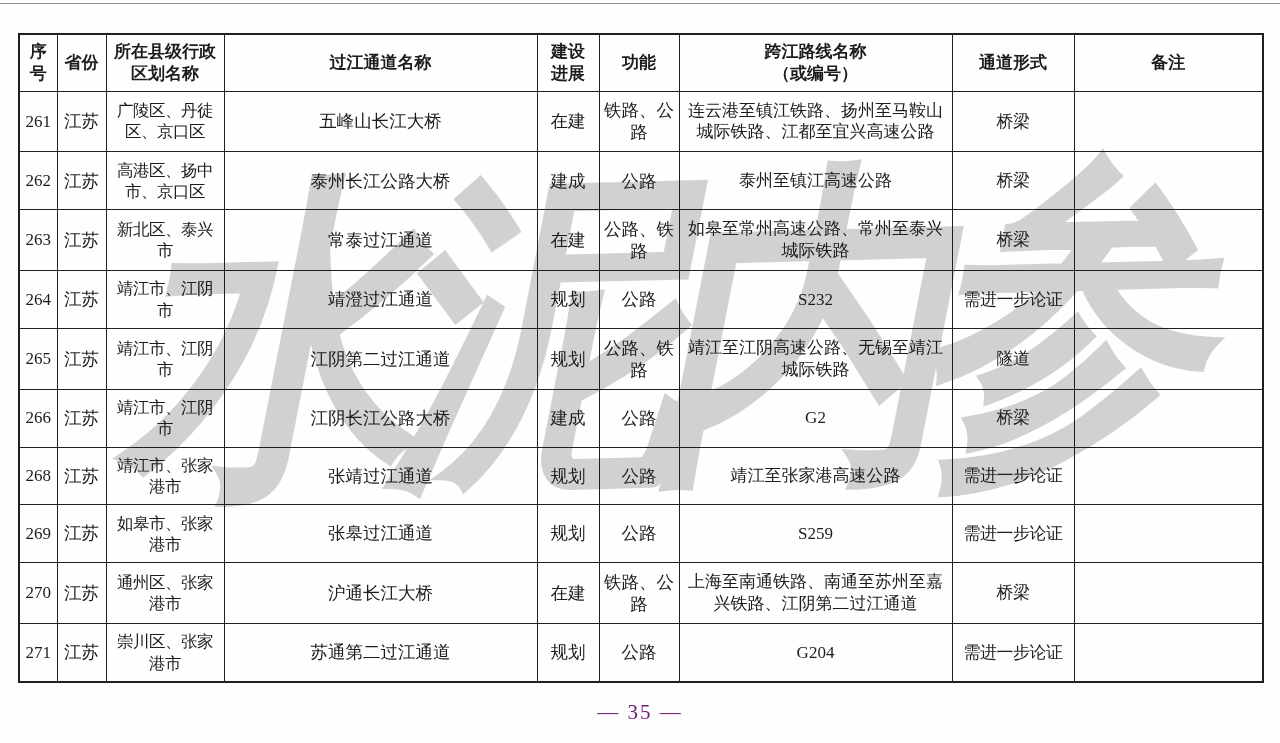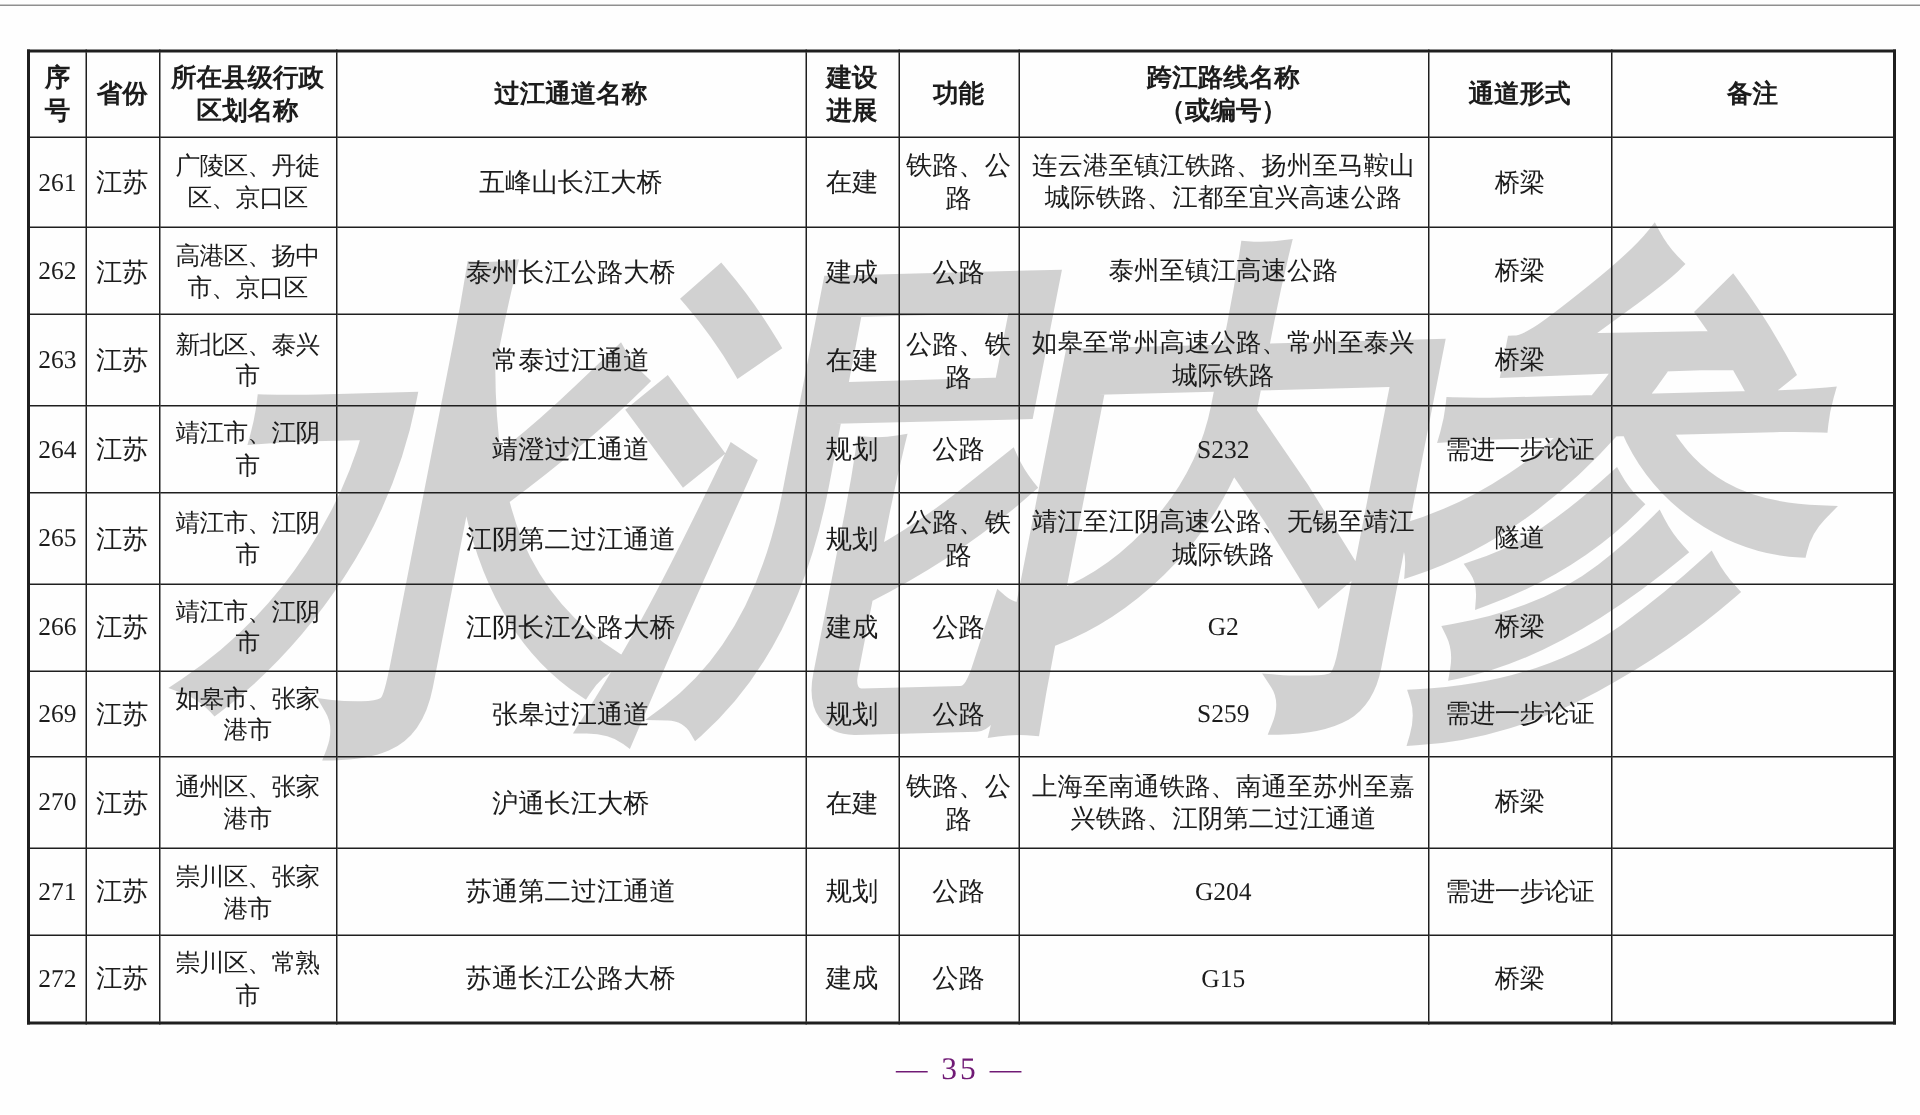--- a/index.html
+++ b/index.html
@@ -174,20 +174,31 @@
           <td class="c1">江苏</td>
           <td class="c2">靖江市、江阴市</td>
           <td class="c3">江阴长江公路大桥</td>
           <td class="c4">建成</td>
           <td class="c5">公路</td>
           <td class="c6">G2</td>
           <td class="c7">桥梁</td>
           <td class="c8"></td>
         </tr>
         <tr>
+          <td class="c0">268</td>
+          <td class="c1">江苏</td>
+          <td class="c2">靖江市、张家港市</td>
+          <td class="c3">张靖过江通道</td>
+          <td class="c4">规划</td>
+          <td class="c5">公路</td>
+          <td class="c6">靖江至张家港高速公路</td>
+          <td class="c7">需进一步论证</td>
+          <td class="c8"></td>
+        </tr>
+        <tr>
           <td class="c0">269</td>
           <td class="c1">江苏</td>
           <td class="c2">如皋市、张家港市</td>
           <td class="c3">张皋过江通道</td>
           <td class="c4">规划</td>
           <td class="c5">公路</td>
           <td class="c6">S259</td>
           <td class="c7">需进一步论证</td>
           <td class="c8"></td>
         </tr>
@@ -206,29 +217,18 @@
           <td class="c0">271</td>
           <td class="c1">江苏</td>
           <td class="c2">崇川区、张家港市</td>
           <td class="c3">苏通第二过江通道</td>
           <td class="c4">规划</td>
           <td class="c5">公路</td>
           <td class="c6">G204</td>
           <td class="c7">需进一步论证</td>
           <td class="c8"></td>
         </tr>
-        <tr>
-          <td class="c0">272</td>
-          <td class="c1">江苏</td>
-          <td class="c2">崇川区、常熟市</td>
-          <td class="c3">苏通长江公路大桥</td>
-          <td class="c4">建成</td>
-          <td class="c5">公路</td>
-          <td class="c6">G15</td>
-          <td class="c7">桥梁</td>
-          <td class="c8"></td>
-        </tr>
       </tbody>
   </table>
 
   <div class="page-number">— 35 —</div>
 
 </div>
 
 </body></html>

